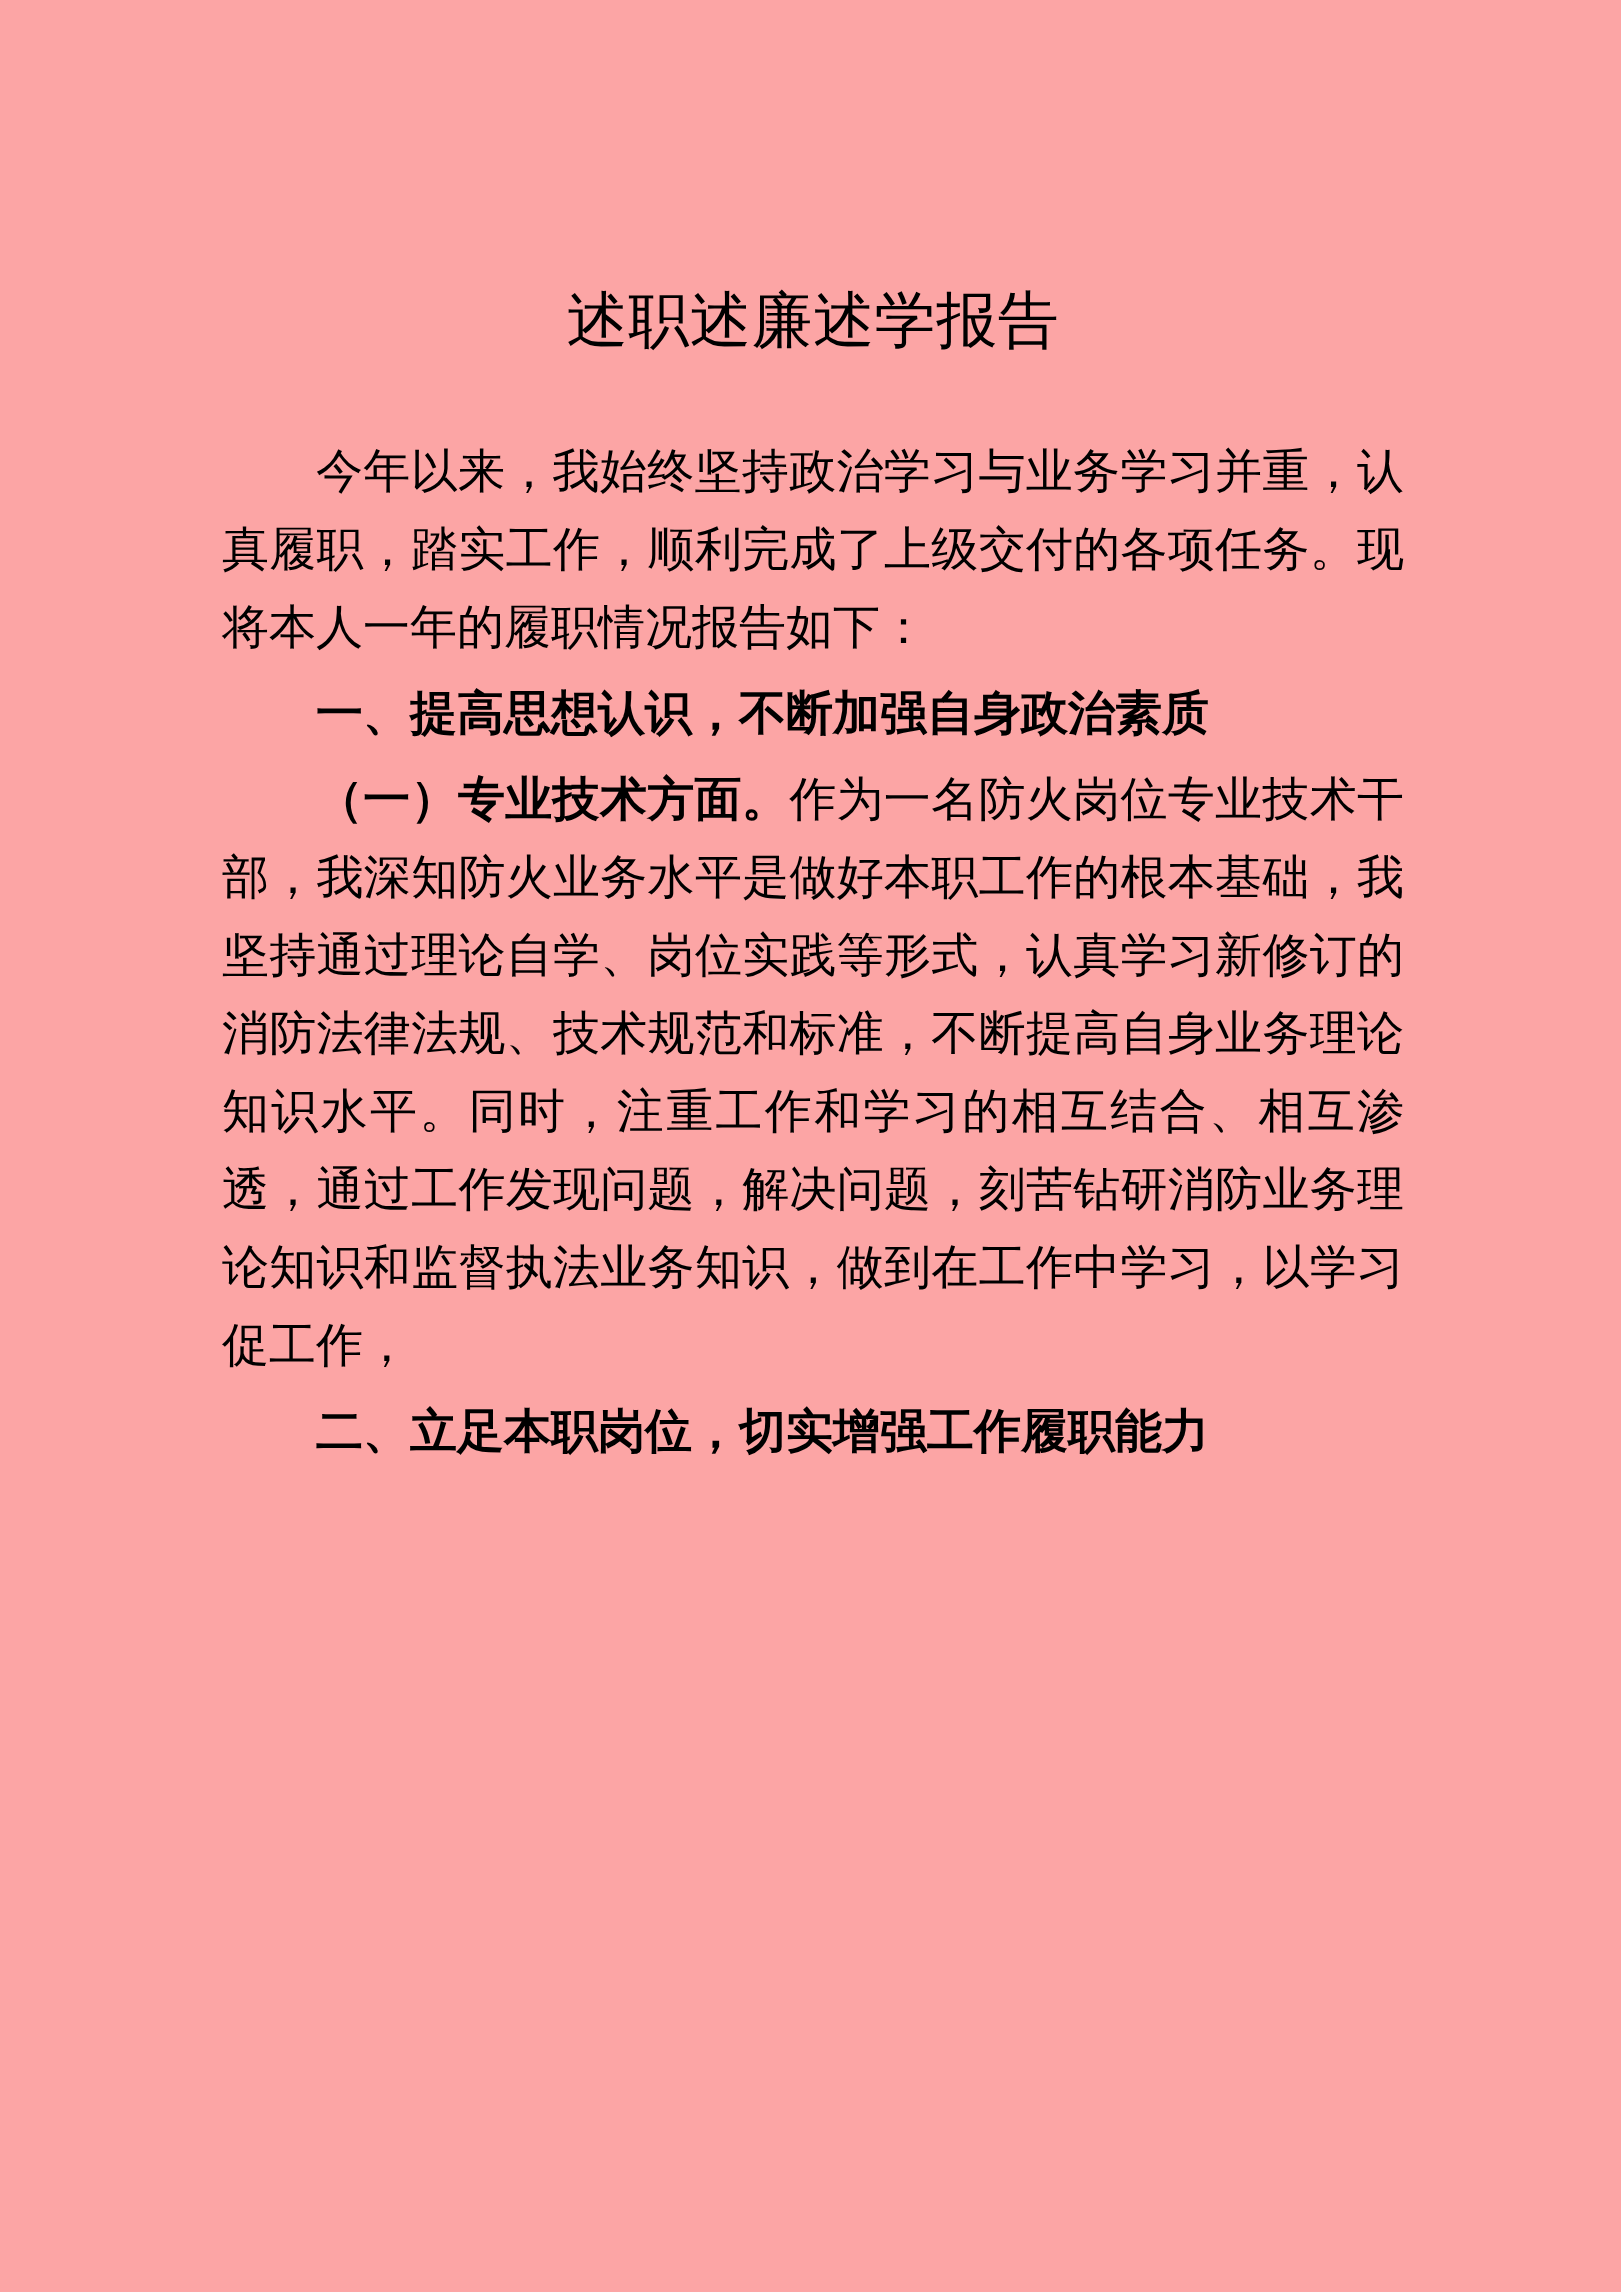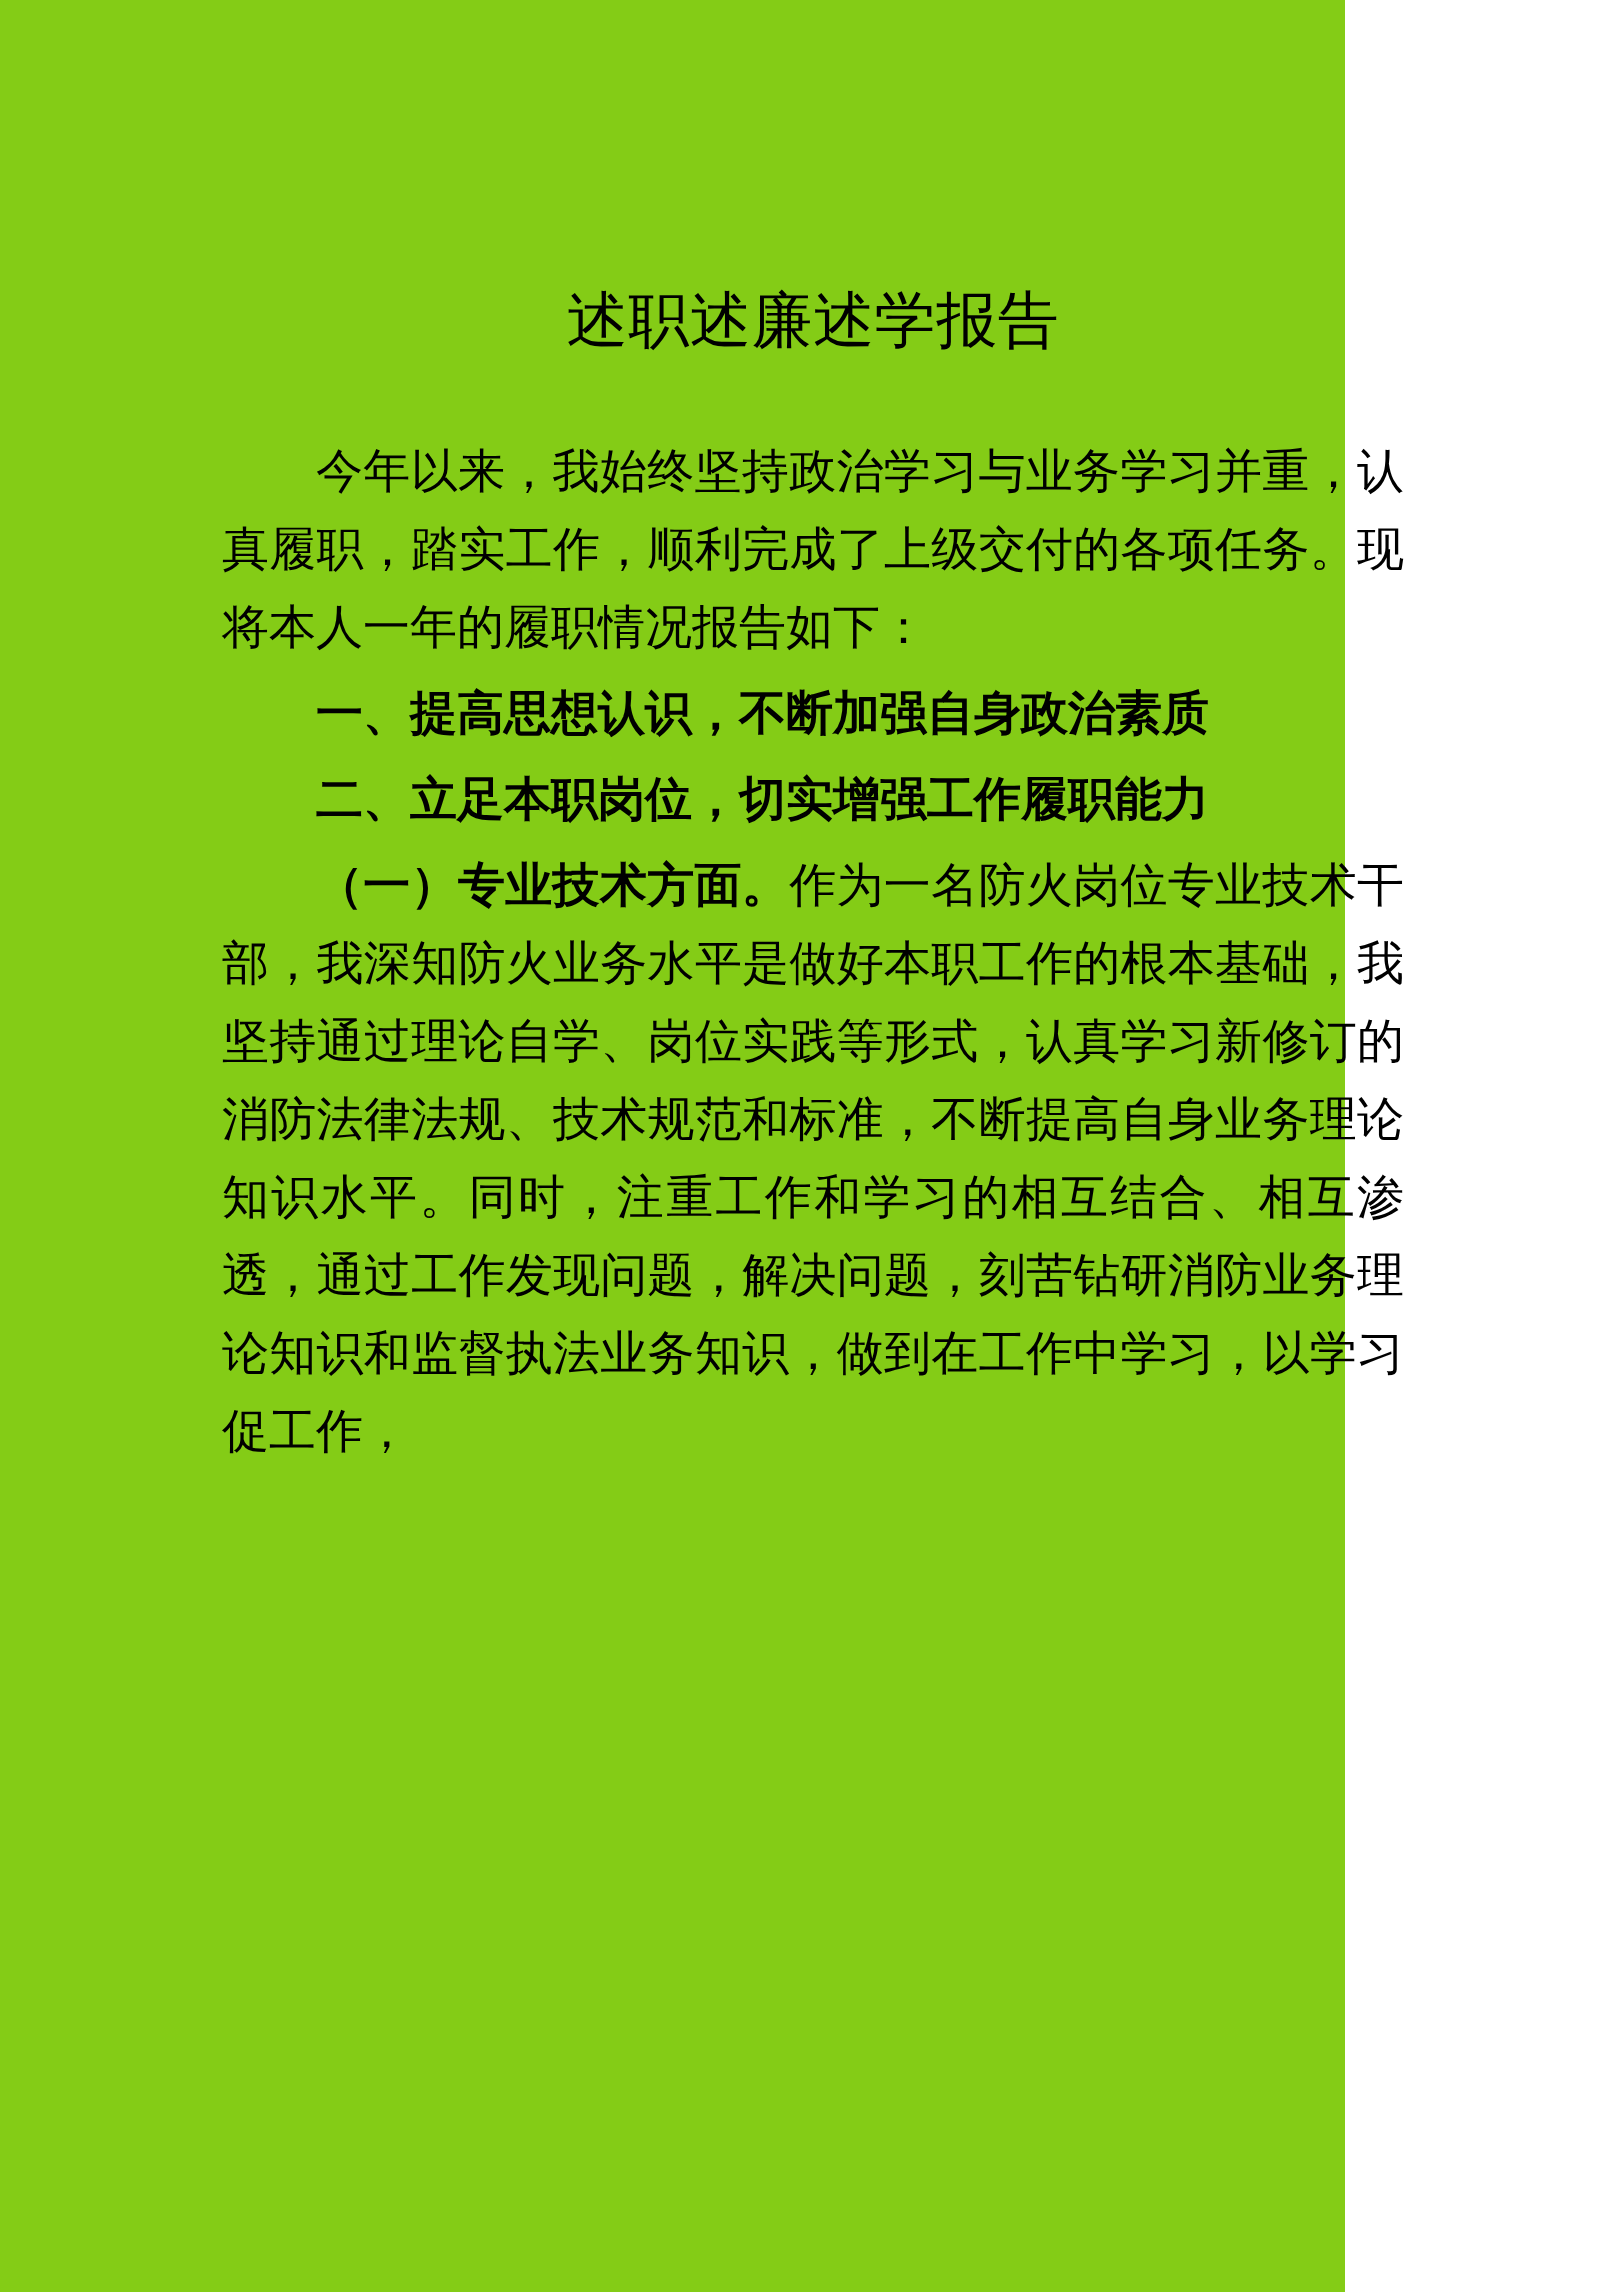--- a/index.html
+++ b/index.html
@@ -14,23 +14,23 @@
     overflow: hidden;
     font-family: "Liberation Sans", "DejaVu Sans", sans-serif;
     color: #000000;
     -webkit-font-smoothing: antialiased;
   }
 
   #page {
     position: absolute;
     top: 0;
     left: 0;
-    width: 1345px;
+    width: 1621px;
     height: 2293px;
-    background: #84cc16;
+    background: #fca5a5;
   }
 
   #content {
     position: absolute;
     left: 214px;
     top: 0;
     width: 1198px;
   }
 
   .doc-title {
@@ -82,19 +82,19 @@
 
     <h1 class="doc-title">述职述廉述学报告</h1>
 
     <div class="spacer-after-title"></div>
 
     <p class="para indent">今年以来，我始终坚持政治学习与业务学习并重，认真履职，踏实工作，顺利完成了上级交付的各项任务。现将本人一年的履职情况报告如下：</p>
 
     <p class="para heading">一、提高思想认识，不断加强自身政治素质</p>
 
 
+    <p class="para indent"><span class="bold-lead">（一）专业技术方面。</span><span>作为一名防火岗位专业技术干部，我深知防火业务水平是做好本职工作的根本基础，我坚持通过理论自学、岗位实践等形式，认真学习新修订的消防法律法规、技术规范和标准，不断提高自身业务理论知识水平。同时，注重工作和学习的相互结合、相互渗透，通过工作发现问题，解决问题，刻苦钻研消防业务理论知识和监督执法业务知识，做到在工作中学习，以学习促工作，</span></p>
+
     <p class="para heading">二、立足本职岗位，切实增强工作履职能力</p>
-
-    <p class="para indent"><span class="bold-lead">（一）专业技术方面。</span><span>作为一名防火岗位专业技术干部，我深知防火业务水平是做好本职工作的根本基础，我坚持通过理论自学、岗位实践等形式，认真学习新修订的消防法律法规、技术规范和标准，不断提高自身业务理论知识水平。同时，注重工作和学习的相互结合、相互渗透，通过工作发现问题，解决问题，刻苦钻研消防业务理论知识和监督执法业务知识，做到在工作中学习，以学习促工作，</span></p>
 
   </div>
 </div>
 
 
 </body></html>

